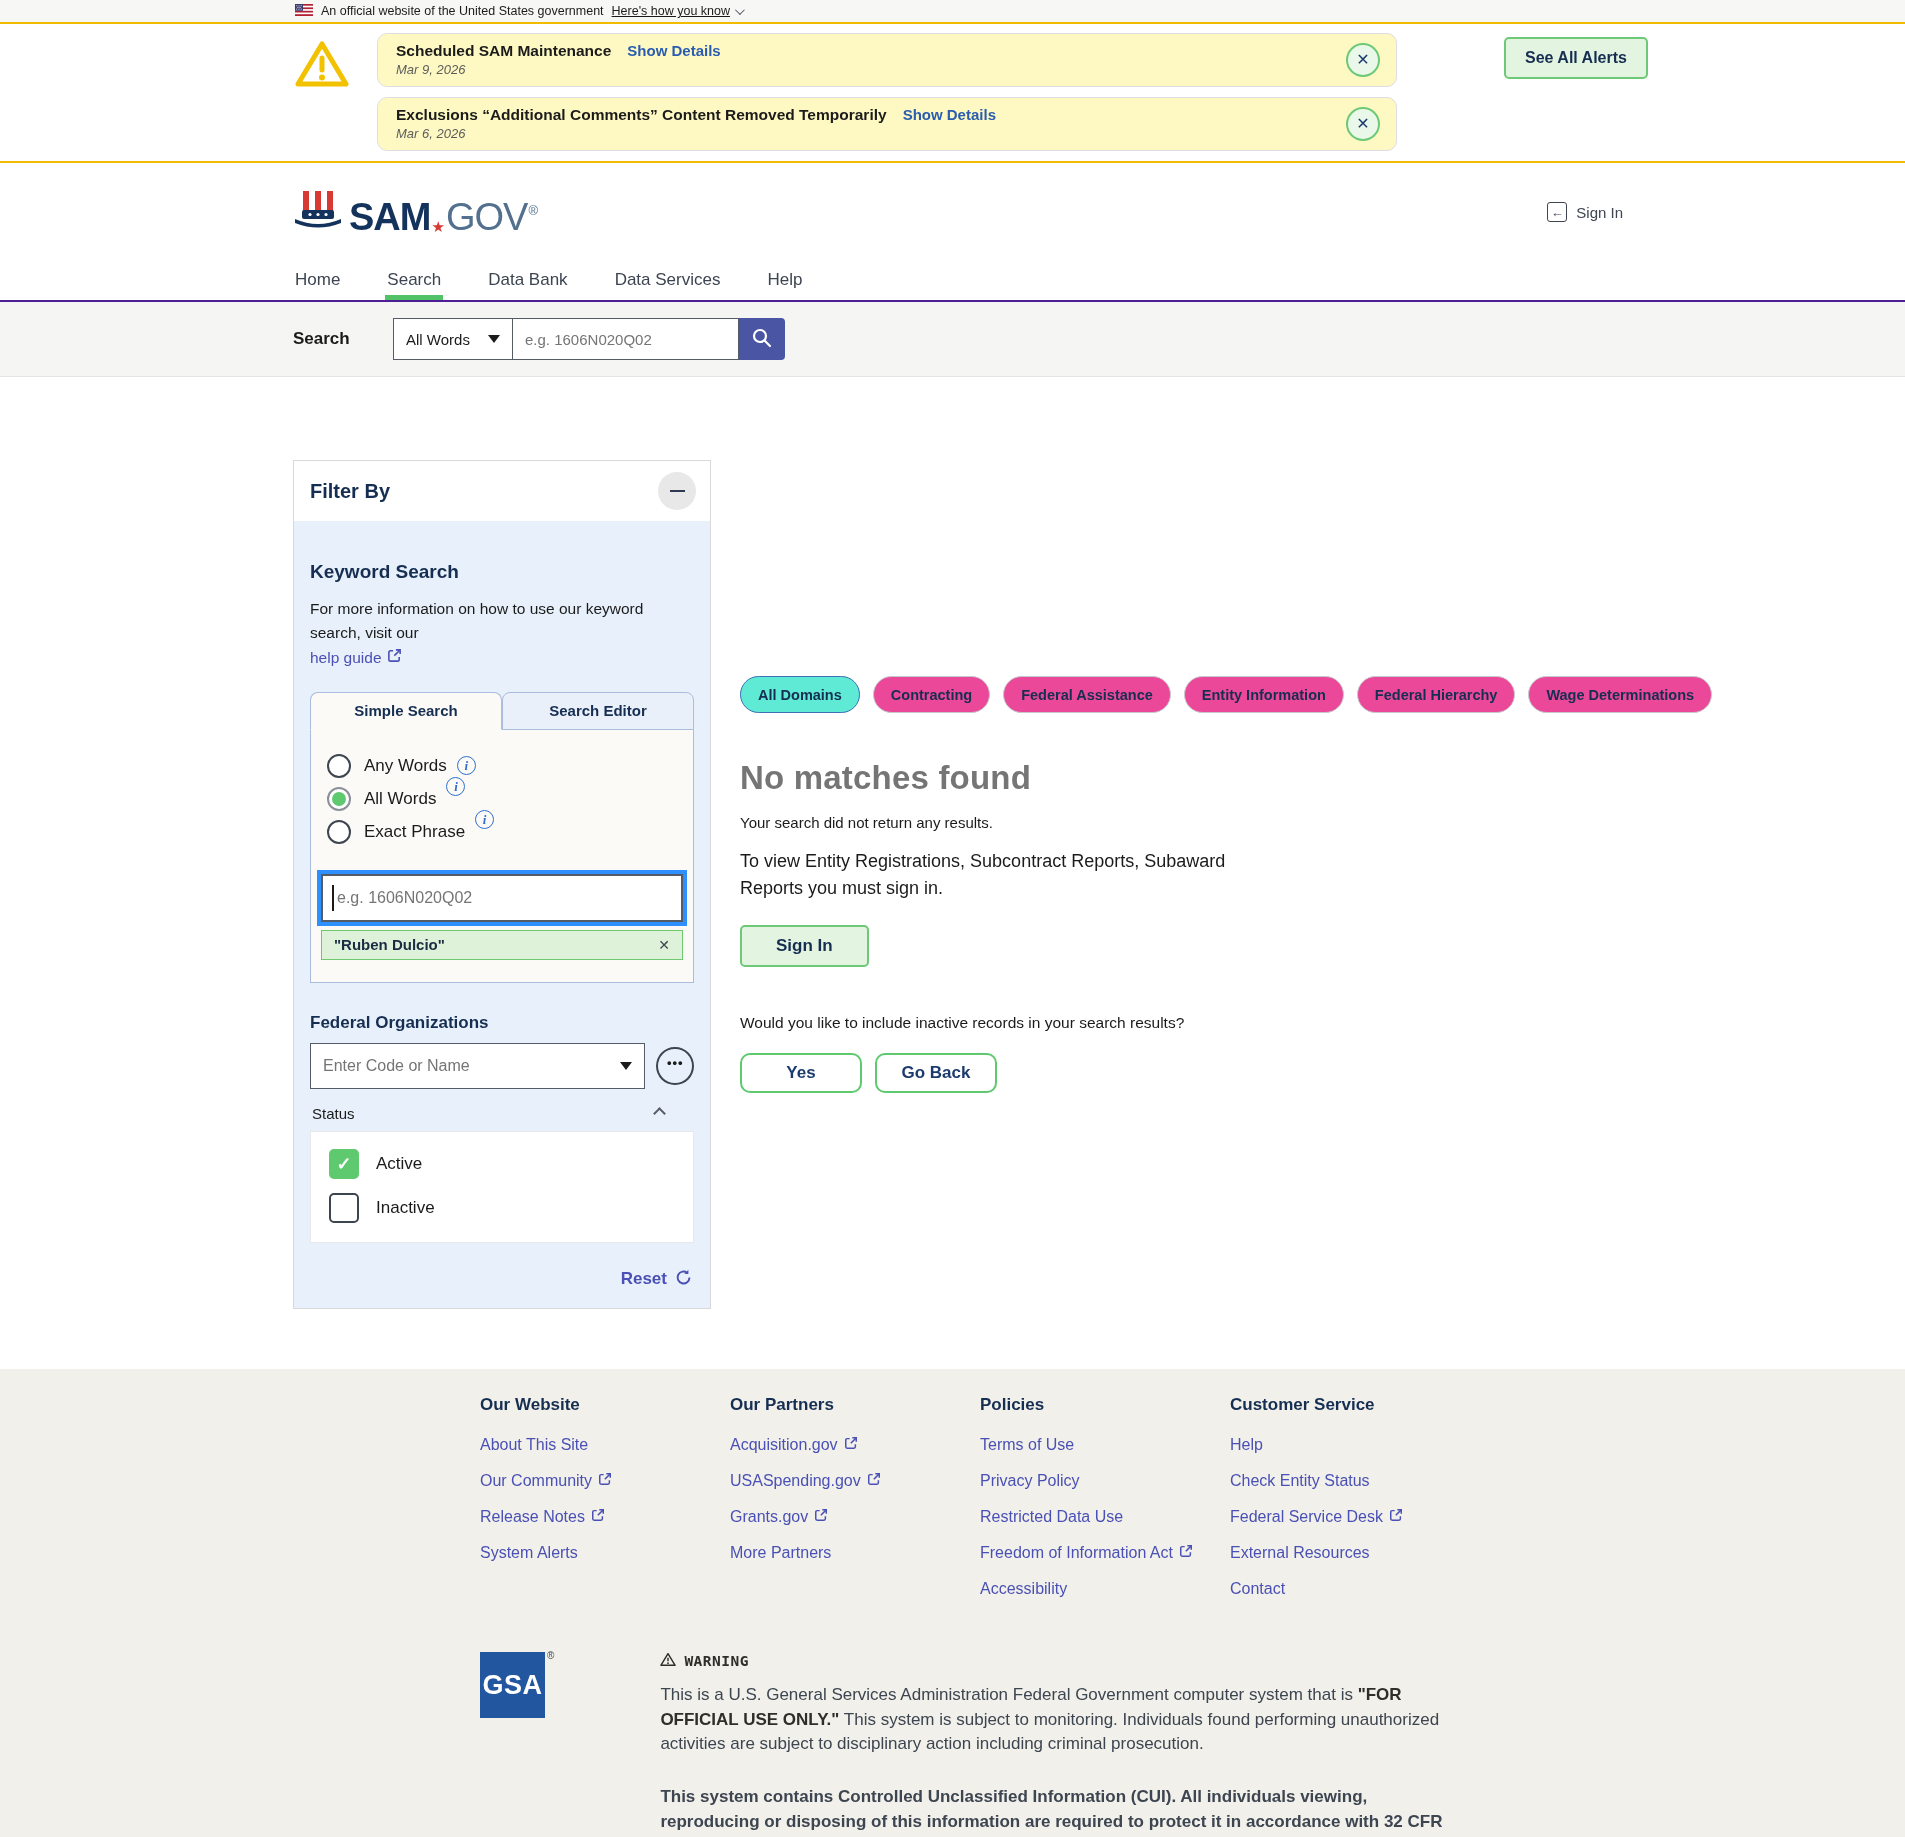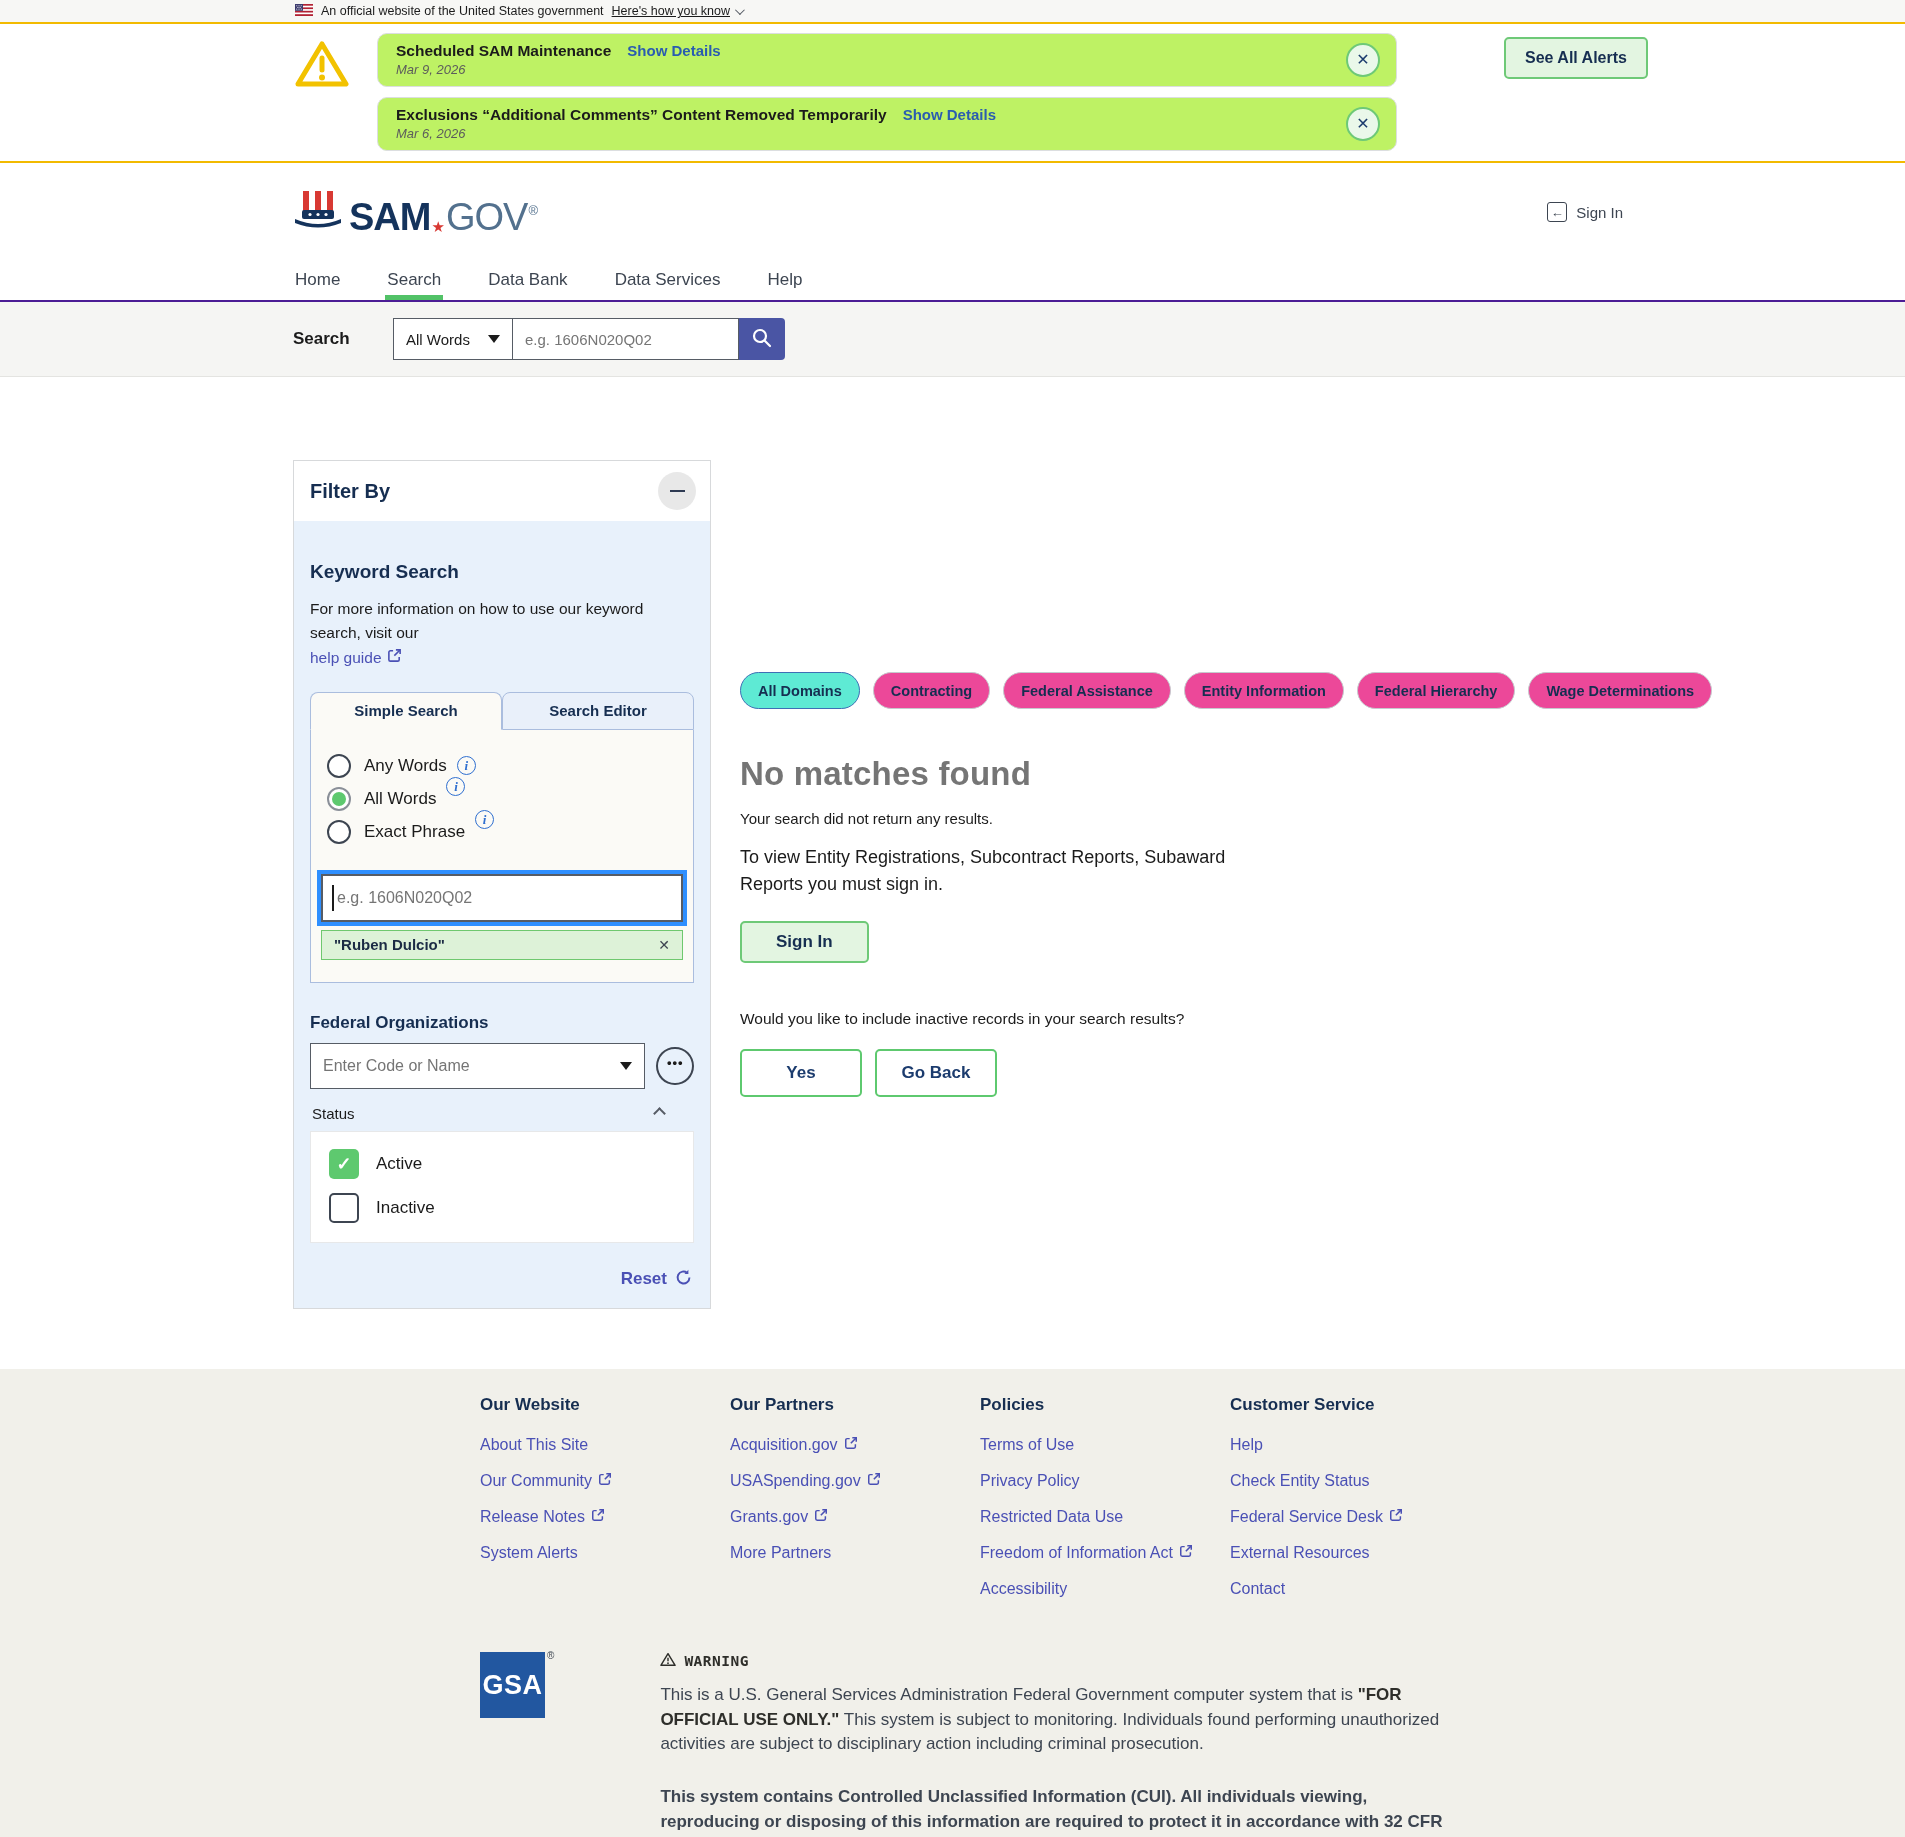--- a/index.html
+++ b/index.html
@@ -21,21 +21,21 @@
   .gov-banner-text { font-size: 12.5px; color: #1b1b1b; }
   .gov-banner-link { font-size: 12.5px; color: #1b1b1b; text-decoration: underline; cursor: pointer; display: inline-flex; align-items: center; gap: 5px; }
   .chev-down-sm { width: 7px; height: 7px; border-right: 1.5px solid #565c65; border-bottom: 1.5px solid #565c65; transform: rotate(45deg) translateY(-2px); display: inline-block; }
 
   
   .alerts { background: #ffffff; border-bottom: 2px solid #f2ba00; padding: 9px 0 10px 0; }
   .alerts-inner { display: flex; margin-left: 295px; }
   .warn-tri { margin-top: 6px; flex: 0 0 auto; }
   .alert-cards { width: 1020px; margin-left: 28px; display: flex; flex-direction: column; gap: 10px; }
   .alert-card {
-    position: relative; background: #bef264; border: 1px solid #dcdee0;
+    position: relative; background: #fef9c3; border: 1px solid #dcdee0;
     border-radius: 10px; padding: 8px 60px 9px 18px; min-height: 54px;
   }
   .alert-title-row { display: flex; align-items: baseline; gap: 16px; }
   .alert-title { font-size: 15.5px; font-weight: 700; color: #1b1b1b; }
   .alert-details { font-size: 15px; font-weight: 700; color: #2a5cb0; cursor: pointer; }
   .alert-date { font-size: 13px; font-style: italic; color: #5c5c5c; margin-top: 2px; }
   .alert-close {
     position: absolute; right: 16px; top: 50%; transform: translateY(-50%);
     width: 34px; height: 34px; border-radius: 50%;
     border: 2px solid #6ec977; background: #eaf8ea; color: #1c3c6e;
@@ -180,22 +180,22 @@
   .nm-title { margin-top: 46px; font-size: 33px; font-weight: 700; color: #757575; letter-spacing: 0.2px; }
   .nm-msg1 { margin-top: 17px; font-size: 15px; color: #1b1b1b; }
   .nm-msg2 { margin-top: 17px; font-size: 18px; color: #1b1b1b; width: 505px; line-height: 1.45; }
   .signin-btn {
     margin-top: 24px; background: #e3f5e1; border: 2px solid #6ec977; border-radius: 5px;
     color: #162e51; font-weight: 700; font-size: 17px; padding: 0 34px; height: 42px; cursor: pointer;
   }
   .nm-question { margin-top: 47px; font-size: 15.5px; color: #1b1b1b; }
   .yn-row { display: flex; gap: 13px; margin-top: 21px; }
   .outline-btn {
-    background: #fff; border: 2px solid #5ec96f; border-radius: 5px;
-    color: #1c3c6e; font-weight: 700; font-size: 17px; width: 122px; height: 48px; cursor: pointer;
+    background: #fff; border: 2px solid #5ec96f; border-radius: 10px;
+    color: #1c3c6e; font-weight: 700; font-size: 17px; width: 122px; height: 40px; cursor: pointer;
   }
 
   
   .footer-light { background: #f1f0ea; padding: 26px 0 44px 0; }
   .footer-cols { display: flex; padding-left: 200px; }
   .footer-col { width: 250px; }
   .footer-col-heading { font-size: 17px; font-weight: 700; color: #162e51; margin-bottom: 21px; }
   .footer-link { font-size: 16px; color: #4a50b5; margin-bottom: 18px; cursor: pointer; display: flex; align-items: center; gap: 6px; }
   .gsa-row { display: flex; padding-left: 200px; margin-top: 36px; }
   .gsa-logo {

